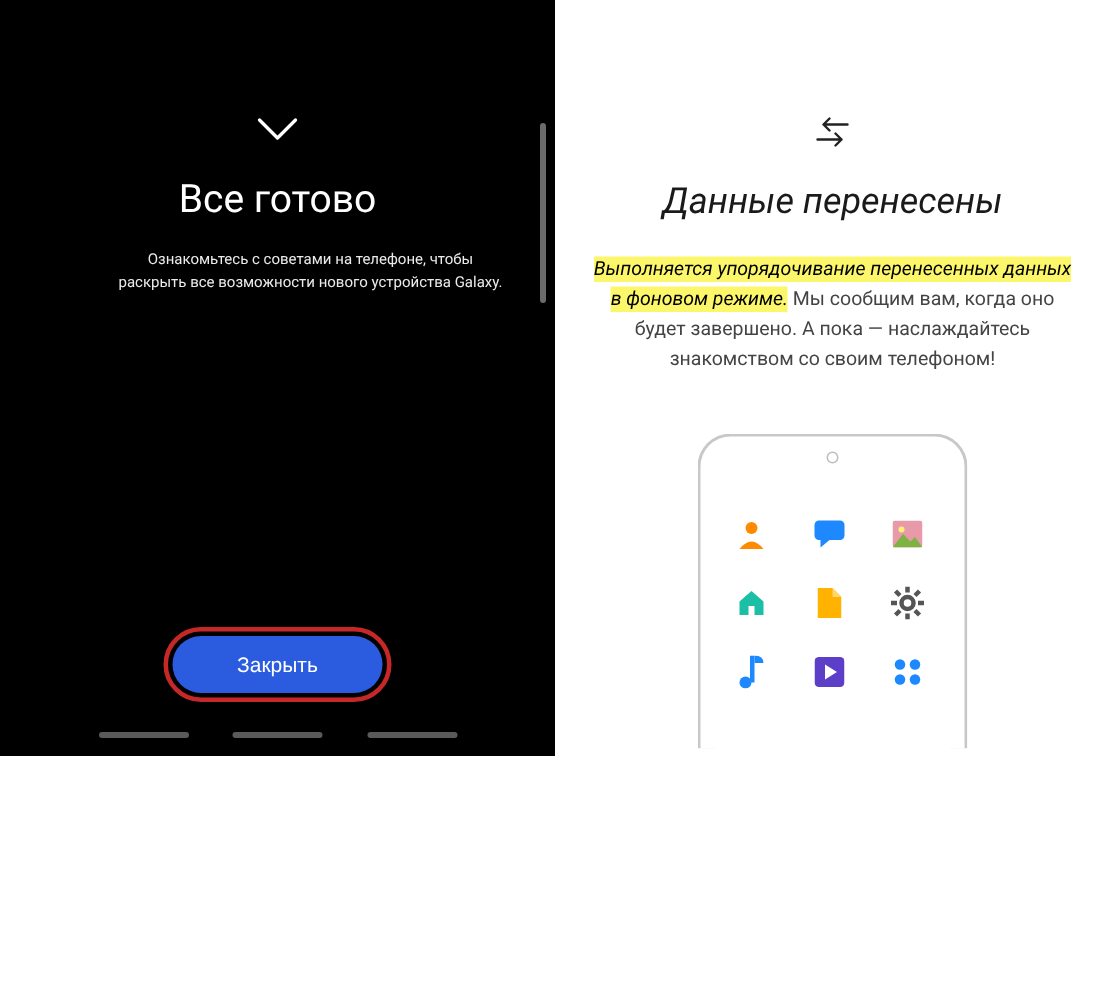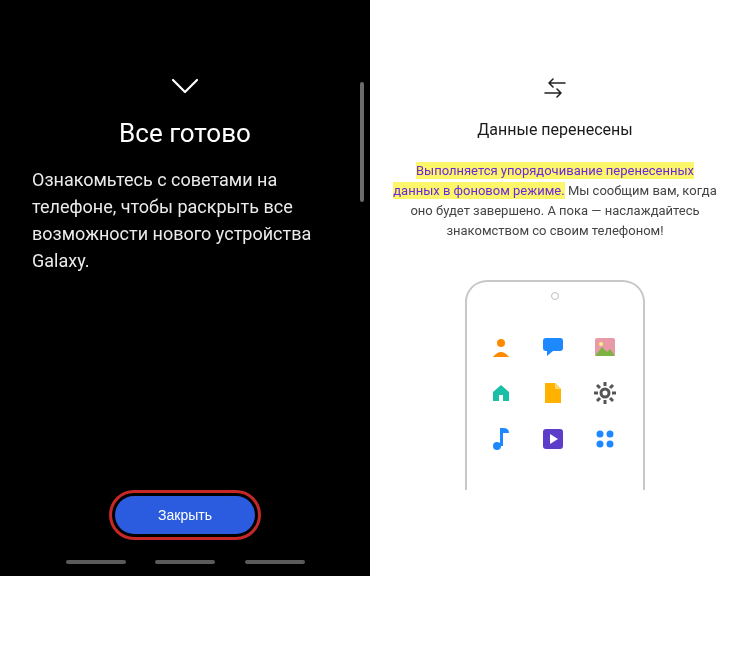--- a/index.html
+++ b/index.html
@@ -5,21 +5,21 @@
   * { margin: 0; padding: 0; box-sizing: border-box; }
   body {
     width: 740px;
     height: 672px;
     display: flex;
     font-family: -apple-system, BlinkMacSystemFont, "Segoe UI", Roboto, sans-serif;
     background: #fff;
   }
   .screen {
     position: relative;
-    height: 576px;
+    height: 504px;
     overflow: hidden;
   }
   .screen-left {
     width: 370px;
     background: #000;
     color: #fff;
     display: flex;
     flex-direction: column;
     align-items: center;
   }
@@ -34,25 +34,26 @@
   .left-top-icon {
     margin-top: 78px;
     margin-bottom: 18px;
   }
   .left-title {
     font-size: 26px;
     font-weight: 400;
     margin-bottom: 18px;
   }
   .left-body {
-    font-size: 18px;
-    text-align: left;
+    font-size: 10px;
+    text-align: center;
     line-height: 1.5;
     opacity: 0.92;
     padding: 0 32px;
+    margin-left: 44px;
   }
   .scrollbar {
     position: absolute;
     right: 6px;
     top: 82px;
     width: 4px;
     height: 120px;
     background: #6b6b6b;
     border-radius: 2px;
   }
@@ -99,36 +100,38 @@
     background: #5a5a5a;
     border-radius: 2px;
   }
   .right-top-icon {
     margin-top: 78px;
     margin-bottom: 22px;
     display:flex;
     justify-content:center;
   }
   .right-title {
-    font-size: 16px;
+    font-size: 24px;
     font-weight: 400;
     color: #1a1a1a;
     margin-bottom: 22px;
+    font-style: italic;
   }
   .right-body {
     font-size: 13px;
     text-align: center;
     line-height: 1.55;
     color: #444;
     padding: 0 22px;
   }
   mark.hl {
     background: #fcf76a;
-    color: #6d28d9;
+    color: #000000;
     padding: 1px 0;
+    font-style: italic;
   }
   .phone-illustration {
     margin-top: 38px;
     width: 180px;
     height: 210px;
     border: 2px solid #c8c8c8;
     border-bottom: none;
     border-radius: 22px 22px 0 0;
     position: relative;
     display: flex;

